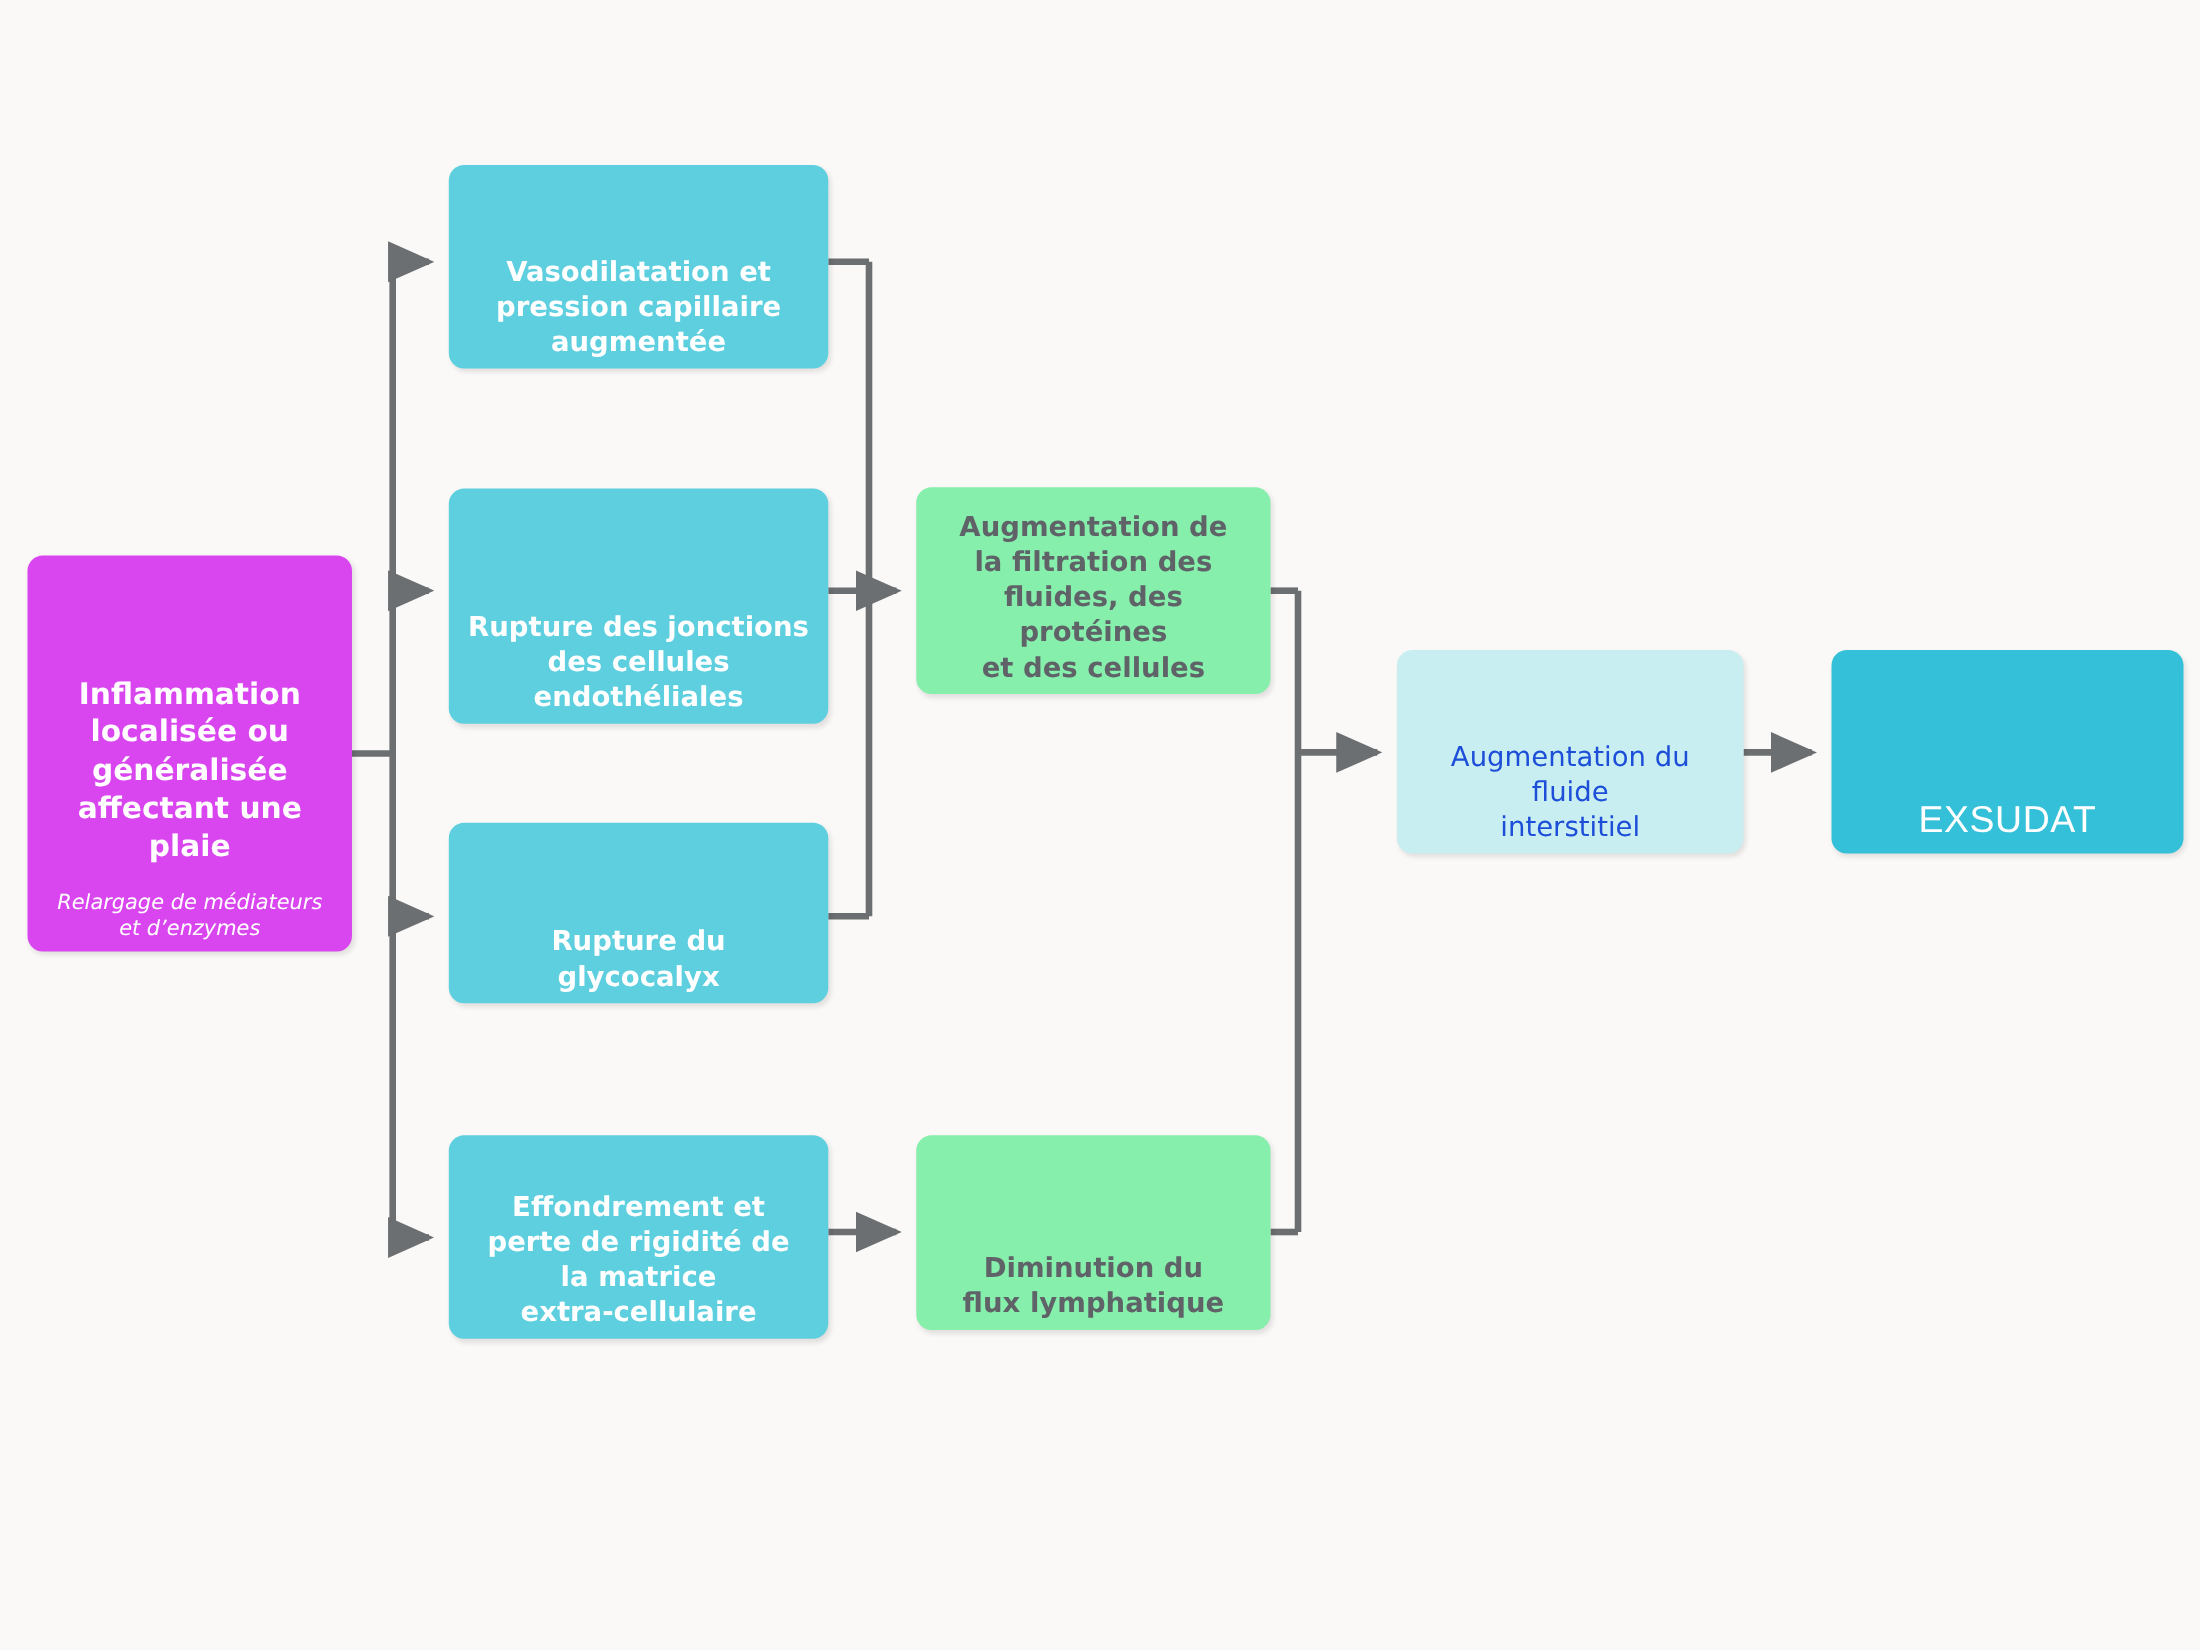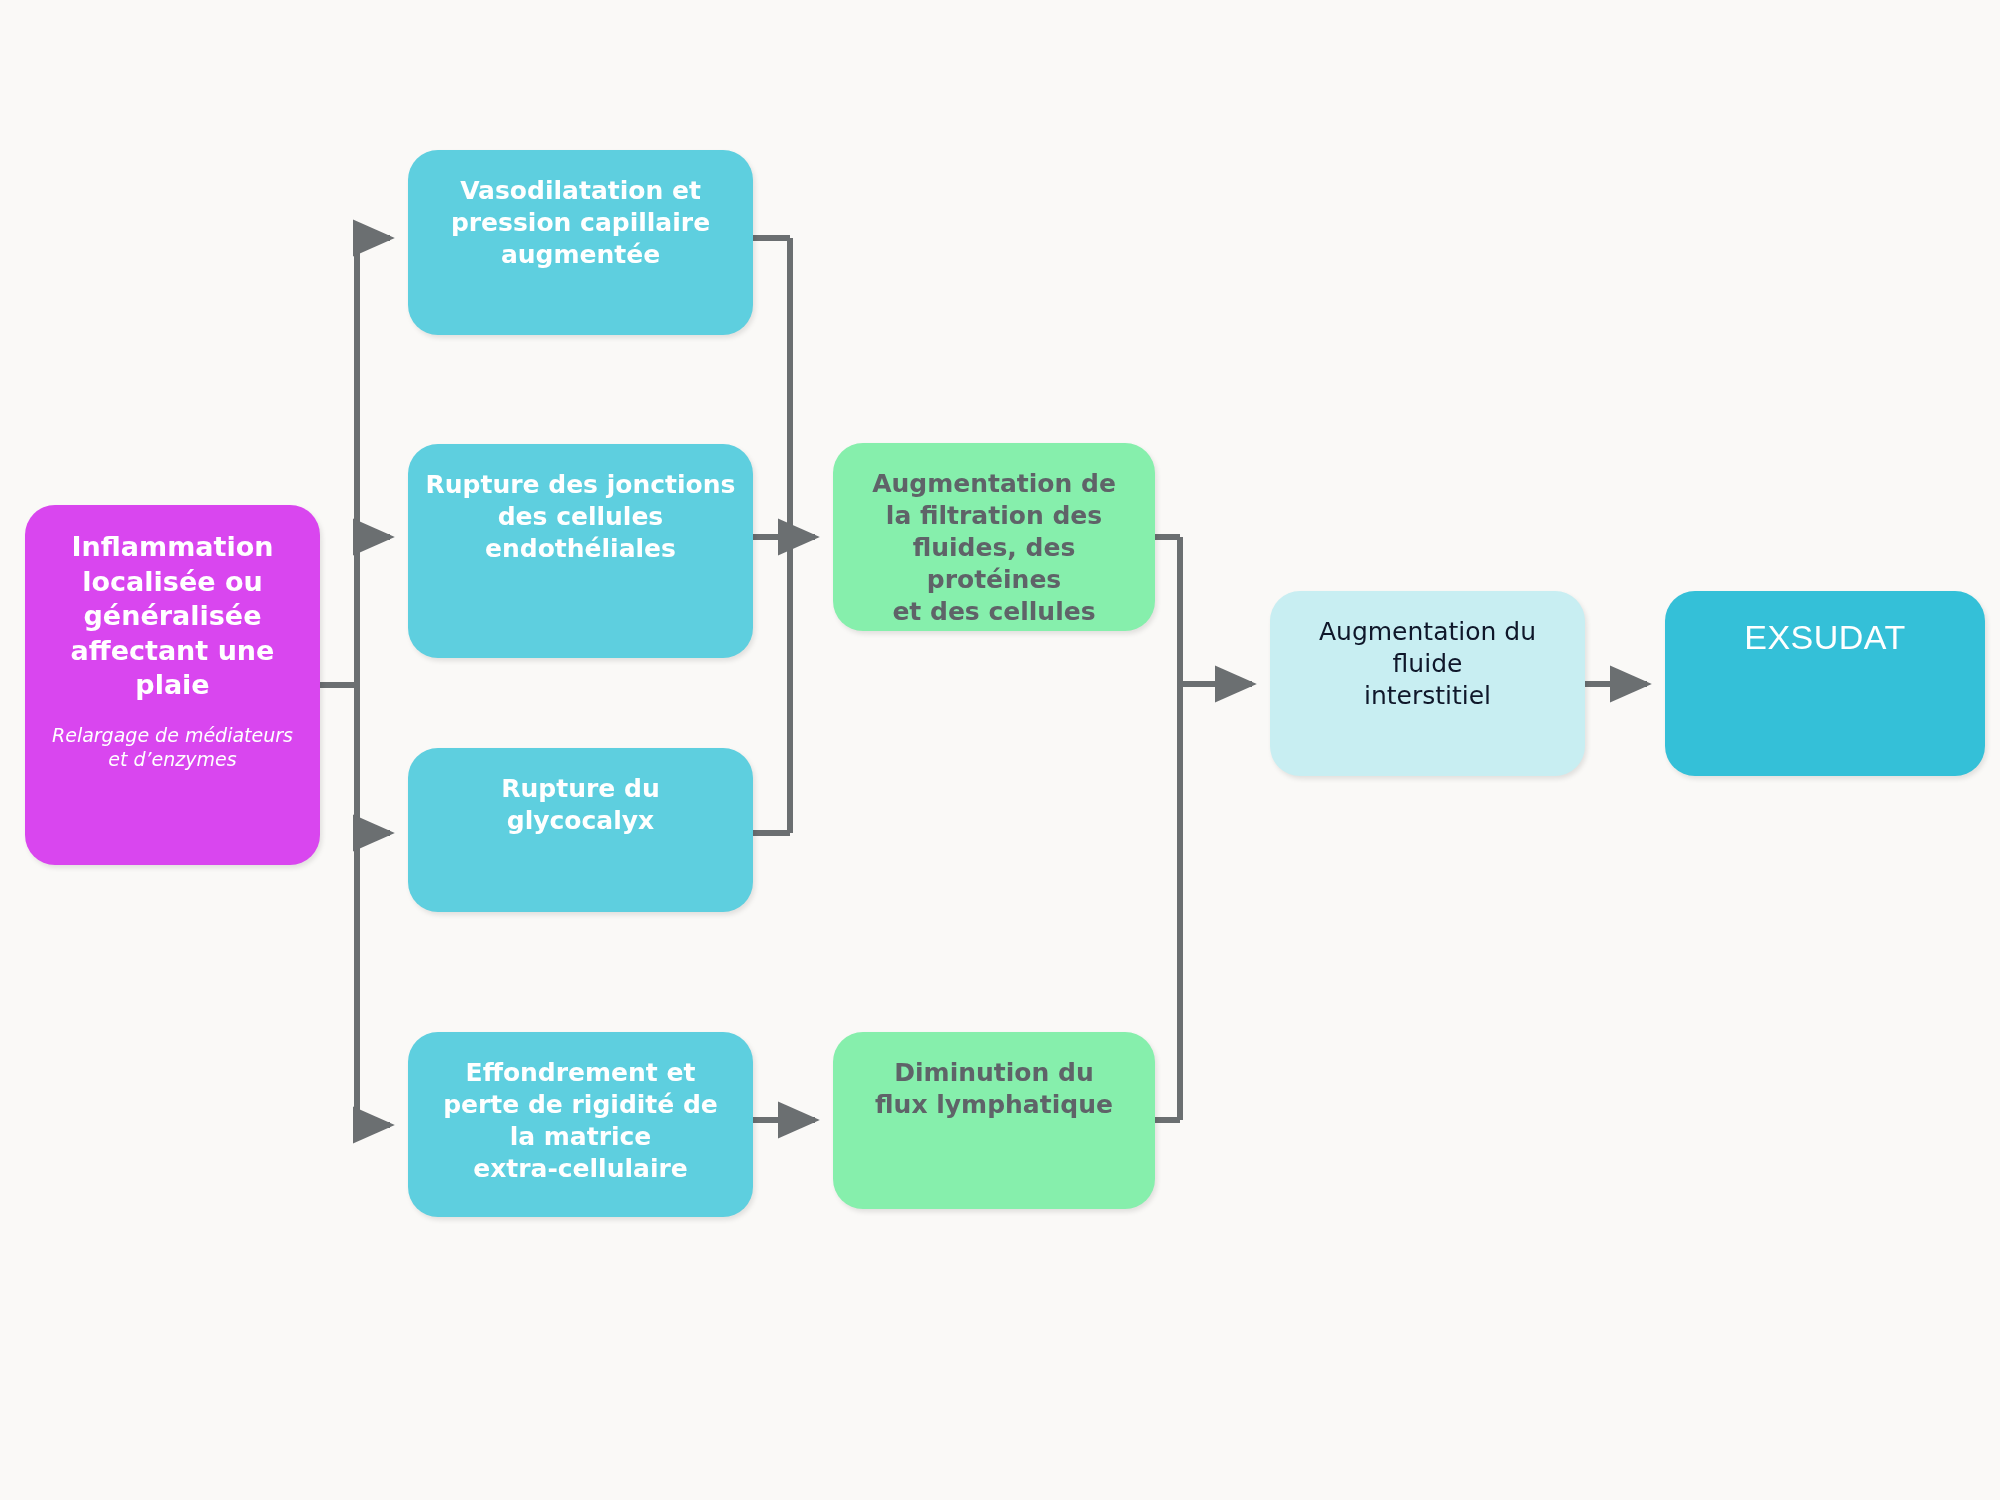--- a/index.html
+++ b/index.html
@@ -20,27 +20,27 @@
     position: absolute;
     left: 0;
     top: 0;
     width: 2000px;
     height: 1500px;
     pointer-events: none;
   }
   .node {
     position: absolute;
     box-sizing: border-box;
-    border-radius: 30px;
+    border-radius: 14px;
     display: flex;
     flex-direction: column;
     align-items: center;
-    justify-content: flex-start;
+    justify-content: flex-end;
     text-align: center;
-    padding: 25px 14px;
+    padding: 8px 14px;
     box-shadow: 2px 3px 5px rgba(0,0,0,0.10);
     z-index: 2;
   }
   .node .title {
     font-weight: bold;
     line-height: 1.28;
     white-space: pre-line;
   }
   .node .subtitle {
     font-style: italic;
@@ -64,21 +64,21 @@
   .v-primary .title { font-size: 25px; }
 
   .v-secondary {
     background: #86efac;
     color: #5f6368;
   }
   .v-secondary .title { font-size: 25px; }
 
   .v-pale {
     background: #c8eef2;
-    color: #0f172a;
+    color: #1d4ed8;
   }
   .v-pale .title { font-size: 25px; font-weight: normal; }
 
   .v-result {
     background: #34c0d8;
     color: #ffffff;
   }
   .v-result .title {
     font-size: 34px;
     font-weight: normal;

